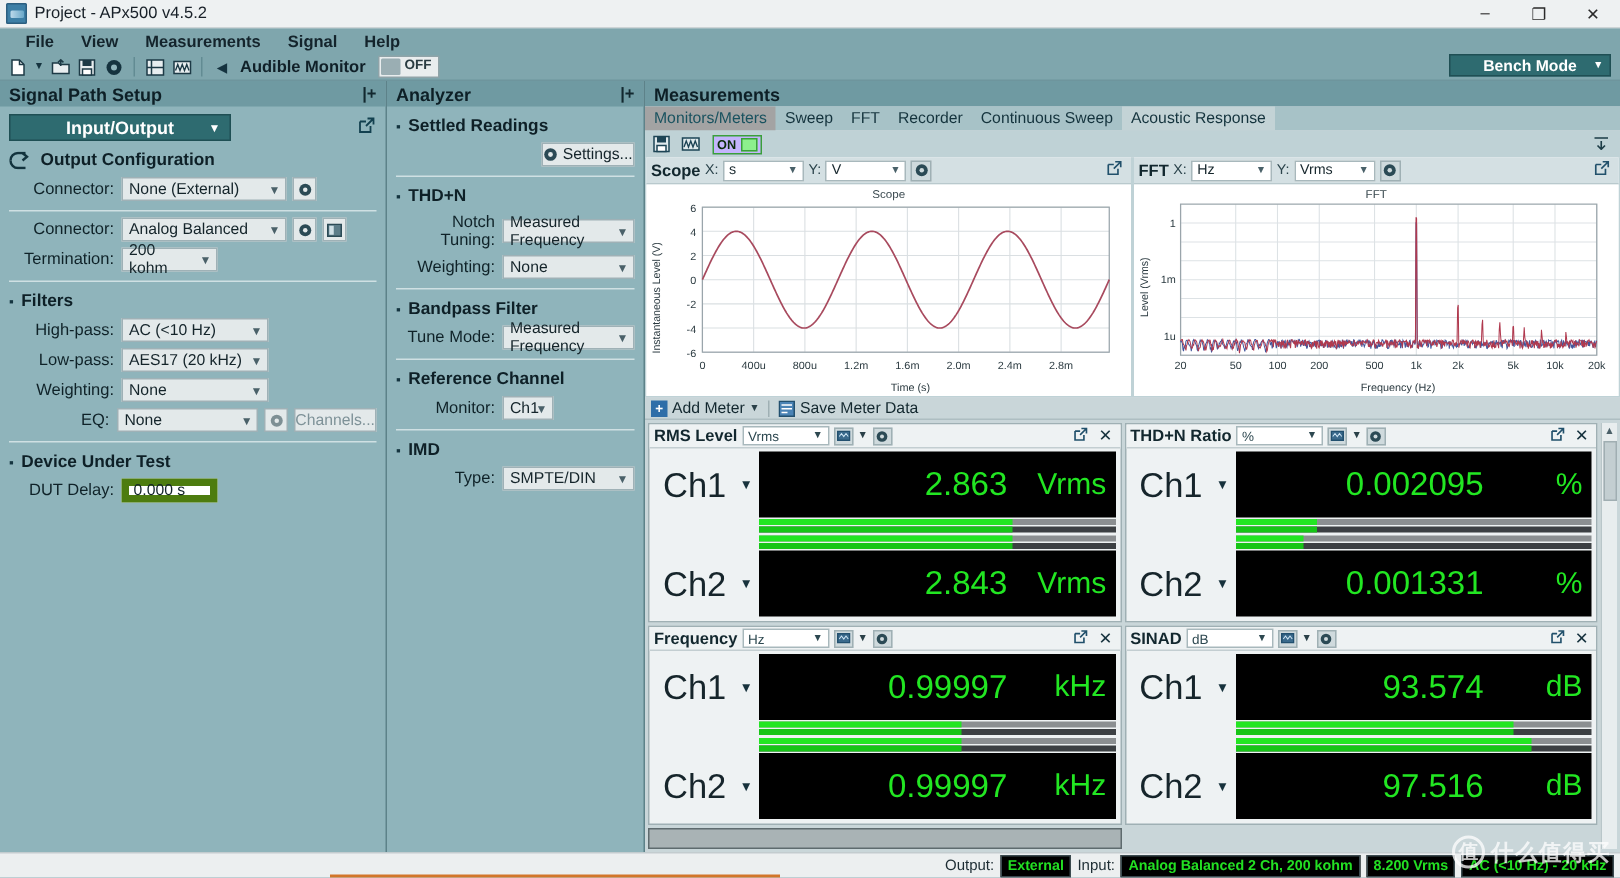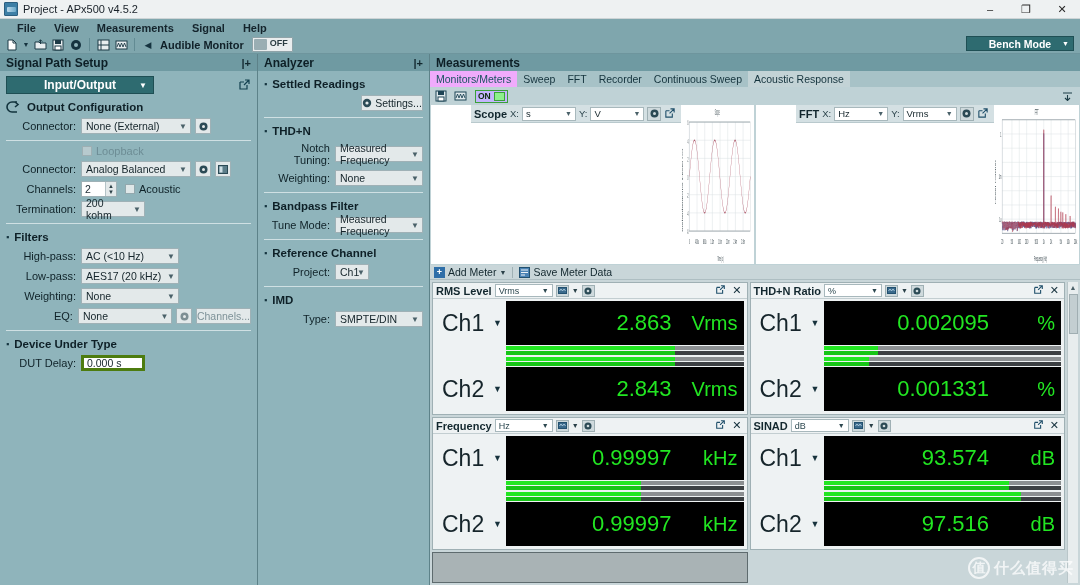--- a/index.html
+++ b/index.html
@@ -112,54 +112,54 @@
   .chk.dim{ background:#b7cace; border-color:#9dafb3;}
   .spinner {
     background:#fff; border:1px solid #9fb1b6; height:16px; width:36px; font-size:10.5px;
     display:flex; align-items:center; padding-left:3px; position:relative;
   }
   .spinner .sp-arrows{
     position:absolute; right:0; top:0; width:11px; height:14px; border-left:1px solid #b4c3c7;
     display:flex; flex-direction:column; align-items:center; justify-content:center;
     background:#e3e9ea; font-size:6px; line-height:6px; color:#2b3f46;
   }
-  .txtin { background:#fff; border:3px solid #4d7c0f; height:16px; font-size:10.5px;
+  .txtin { background:#fff; border:5px solid #4d7c0f; height:16px; font-size:10.5px;
     display:flex; align-items:center; padding-left:3px; color:#14242a;}
 
   
   .analyzer{
     width:172px; background:#8fb4bb; display:flex; flex-direction:column; flex:none;
     border-right:1px solid #5d8289;
   }
   .an-body{ padding:3px 6px 0 6px; }
 
   
   .meas { flex:1; display:flex; flex-direction:column; min-width:0; background:#dfe5e7;}
   .tabs {
     height:16px; background:#a7c2c7; display:flex; align-items:stretch; flex:none;
   }
   .tab {
     font-size:10.5px; padding:0 6px; display:flex; align-items:center; color:#14333d;
   }
-  .tab.active { background:#f0abfc; color:#19525f; font-weight:normal;}
+  .tab.active { background:#a3a3a3; color:#19525f; font-weight:normal;}
   .tab.alt { background:#c3d3d6;}
   .meas-toolbar{
     height:18px; background:#bfd2d6; display:flex; align-items:center; padding:0 3px;
     gap:3px; flex:none;
   }
   .on-pill {
     background:#c4b5fd; border:1px solid #3aa03a; height:13px; display:flex;
     align-items:center; padding:0 2px; gap:3px; margin-left:4px;
   }
   .on-pill .t { font-size:8.5px; font-weight:bold; color:#0a2c0a;}
   .on-pill .k { width:11px; height:9px; background:#8df08d; border:1px solid #3aa03a;}
   .meas-toolbar .collapse { margin-left:auto; font-size:10px; color:#1d3d47; padding-right:4px;}
 
   .graphs { display:flex; flex:none; height:160px; background:#bfd2d6; gap:2px; padding:0 1px 1px 1px;}
-  .graphbox{ flex:1; display:flex; flex-direction:row; background:#fff; min-width:0;padding-left:40px;}
+  .graphbox{ flex:1; display:flex; flex-direction:column; background:#fff; min-width:0;}
   .graph-head{
     height:18px; background:#d4e0e3; display:flex; align-items:center; padding:0 3px;
     gap:3px; flex:none; border-bottom:1px solid #b9c9cd;
   }
   .graph-head .gname{ font-weight:bold; font-size:11px; color:#12272e;}
   .graph-head .ax{ font-size:9.5px; color:#2c444c;}
   .unitsel{
     background:#fff; border:1px solid #a8b8bc; height:14px; min-width:54px; font-size:9.5px;
     display:flex; align-items:center; padding:0 12px 0 3px; position:relative; color:#16262c;
   }
@@ -357,57 +357,40 @@
           </div>
           <div class="sq-btn">
             <svg width="9" height="9" viewBox="0 0 9 9">
                 <circle cx="4.5" cy="4.5" r="4" fill="#2b4a55"></circle>
                 <circle cx="4.5" cy="4.5" r="1.5" fill="#e3e9ea"></circle>
               </svg>
           </div>
         </div>
         <div class="hr"></div>
 
-        <div class="frow" style="padding-left:76px">
-          <div class="chk dim"></div>
-          <div class="flabel" style="color:#6d8d95">Loopback</div>
-        </div>
         <div class="frow">
           <div class="flabel" style="width:70px">Connector:</div>
           <div class="sel" style="width:110px">
             <span>Analog Balanced</span>
               <span class="chev">▼</span>
           </div>
           <div class="sq-btn">
             <svg width="9" height="9" viewBox="0 0 9 9">
                 <circle cx="4.5" cy="4.5" r="4" fill="#2b4a55"></circle>
                 <circle cx="4.5" cy="4.5" r="1.5" fill="#e3e9ea"></circle>
               </svg>
           </div>
           <div class="sq-btn">
             <svg width="10" height="9" viewBox="0 0 10 9">
                 <rect x="0.5" y="0.5" width="9" height="8" fill="#5c7d89" stroke="#2b4a55"></rect>
                 <rect x="1.5" y="1.5" width="3" height="6" fill="#cfe0e6"></rect>
               </svg>
           </div>
         </div>
         <div class="frow">
-          <div class="flabel" style="width:70px">Channels:</div>
-          <div class="spinner">
-            <span>2</span>
-            <span class="sp-arrows">
-                <span>▲</span>
-                <span>▼</span>
-              </span>
-          </div>
-          <div style="width:8px"></div>
-          <div class="chk"></div>
-          <div class="flabel">Acoustic</div>
-        </div>
-        <div class="frow">
           <div class="flabel" style="width:70px">Termination:</div>
           <div class="sel" style="width:64px">
             <span>200 kohm</span>
               <span class="chev">▼</span>
           </div>
         </div>
         <div class="hr"></div>
 
         <div class="sec-title small">
           <span>Filters</span>
@@ -443,21 +426,21 @@
             <svg width="9" height="9" viewBox="0 0 9 9">
                 <circle cx="4.5" cy="4.5" r="4" fill="#7d8f94"></circle>
                 <circle cx="4.5" cy="4.5" r="1.5" fill="#e3e9ea"></circle>
               </svg>
           </div>
           <div class="btn disabled" style="width:56px;margin-left:4px">Channels...</div>
         </div>
         <div class="hr"></div>
 
         <div class="sec-title small">
-          <span>Device Under Type</span>
+          <span>Device Under Test</span>
         </div>
         <div class="frow">
           <div class="flabel" style="width:70px">DUT Delay:</div>
           <div class="txtin" style="width:64px">0.000 s</div>
         </div>
       </div>
     </div>
 
     <div class="analyzer">
       <div class="panel-head">
@@ -507,21 +490,21 @@
             <span>Measured Frequency</span>
               <span class="chev">▼</span>
           </div>
         </div>
         <div class="hr"></div>
 
         <div class="sec-title small">
           <span>Reference Channel</span>
         </div>
         <div class="frow">
-          <div class="flabel" style="width:66px">Project:</div>
+          <div class="flabel" style="width:66px">Monitor:</div>
           <div class="sel" style="width:34px">
             <span>Ch1</span>
               <span class="chev">▼</span>
           </div>
         </div>
         <div class="hr"></div>
 
         <div class="sec-title small">
           <span>IMD</span>
         </div>
@@ -1044,18 +1027,29 @@
         </div>
       </div>
     </div>
 
     <div style="position:absolute;right:6px;top:36px;width:108px;height:15px;background:#2e6b70;border:1px solid #1f4f54;color:#fff;font-size:10.5px;display:flex;align-items:center;justify-content:center;font-weight:bold">
       <span>Bench Mode</span>
       <span style="position:absolute;right:4px;font-size:7px">▼</span>
     </div>
   </div>
 
+  <div class="statusbar">
+    <div class="orange-bar"></div>
+    <div class="status-right">
+      <span class="st-lab">Output:</span>
+      <span class="st-val">External</span>
+      <span class="st-lab">Input:</span>
+      <span class="st-val">Analog Balanced 2 Ch, 200 kohm</span>
+      <span class="st-val">8.200 Vrms</span>
+      <span class="st-val">AC (&lt;10 Hz) - 20 kHz</span>
+    </div>
+  </div>
 
   <div class="watermark">
     <div class="wm-circle">值</div>
     <div class="wm-text">什么值得买</div>
   </div>
 </div>
 
 </body></html>

